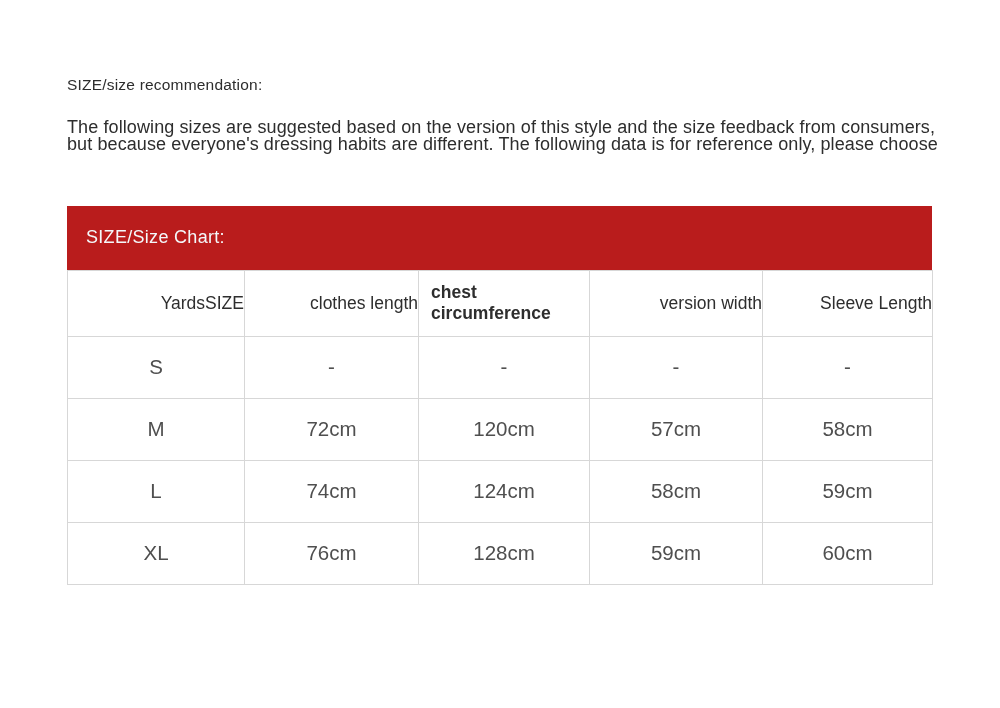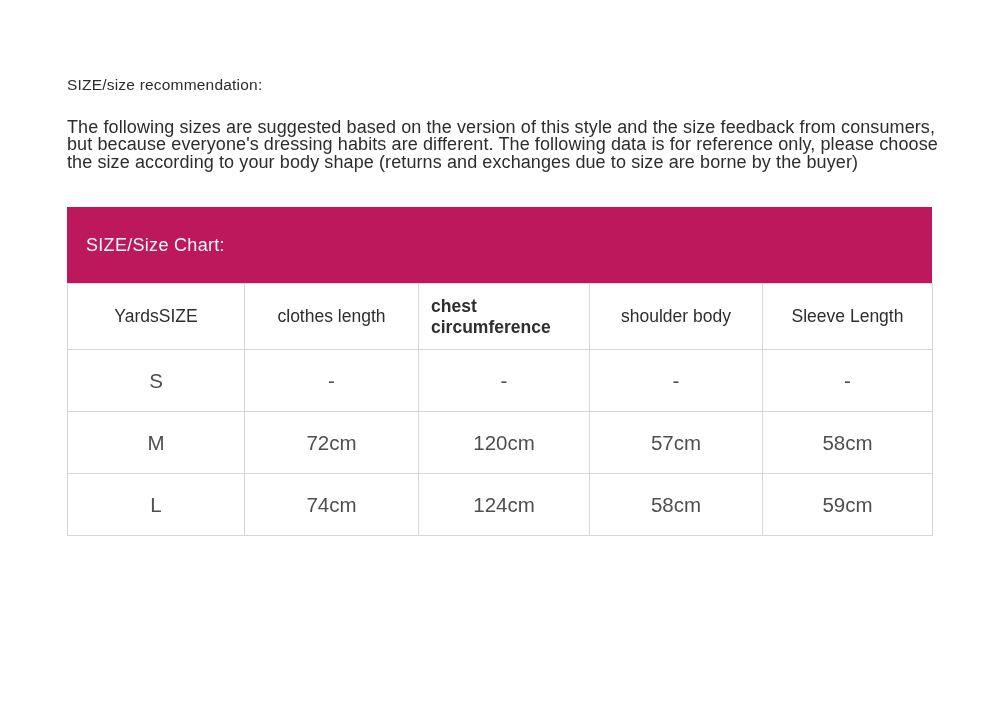--- a/index.html
+++ b/index.html
@@ -22,23 +22,23 @@
   }
   .size-note {
     margin-top: 25px;
     color: #2d2d2d;
     font-size: 18px;
     line-height: 17.4px;
     letter-spacing: 0.1px;
   }
   .size-note .note-line { white-space: nowrap; }
   .chart-banner {
-    margin-top: 36px;
-    height: 76px;
-    background: #be185d;
+    margin-top: 52px;
+    height: 64px;
+    background: #b91c1c;
     display: flex;
     align-items: center;
     padding-left: 19px;
   }
   .chart-banner-label {
     color: #f4f8fa;
     font-size: 18px;
     letter-spacing: 0.3px;
   }
   table.size-table {
@@ -50,20 +50,21 @@
     border: 1px solid #d7d7d7;
     text-align: center;
     vertical-align: middle;
     background: #ffffff;
   }
   table.size-table thead th {
     height: 66px;
     font-size: 17.5px;
     font-weight: 400;
     color: #2e2e2e;
+    text-align: right;
   }
   table.size-table thead th.col-chest {
     text-align: left;
     padding-left: 12px;
     padding-right: 20px;
     font-weight: bold;
   }
   table.size-table tbody td {
     height: 62px;
     font-size: 20.5px;
@@ -78,34 +79,33 @@
 </head>
 <body>
 
 <div class="content">
 
   <div class="page-title">SIZE/size recommendation:</div>
 
   <div class="size-note">
     <div class="note-line">The following sizes are suggested based on the version of this style and the size feedback from consumers,</div>
     <div class="note-line">but because everyone's dressing habits are different. The following data is for reference only, please choose</div>
-    <div class="note-line">the size according to your body shape (returns and exchanges due to size are borne by the buyer)</div>
   </div>
 
   <div class="chart-banner">
     <span class="chart-banner-label">SIZE/Size Chart:</span>
   </div>
 
   <table class="size-table">
     <thead>
       <tr>
         <th class="col-1">YardsSIZE</th>
         <th class="col-2">clothes length</th>
         <th class="col-3 col-chest">chest circumference</th>
-        <th class="col-4">shoulder body</th>
+        <th class="col-4">version width</th>
         <th class="col-5">Sleeve Length</th>
       </tr>
     </thead>
     <tbody>
       <tr>
         <td>S</td>
         <td>-</td>
         <td>-</td>
         <td>-</td>
         <td>-</td>
@@ -117,16 +117,23 @@
         <td>57cm</td>
         <td>58cm</td>
       </tr>
       <tr>
         <td>L</td>
         <td>74cm</td>
         <td>124cm</td>
         <td>58cm</td>
         <td>59cm</td>
       </tr>
+      <tr>
+        <td>XL</td>
+        <td>76cm</td>
+        <td>128cm</td>
+        <td>59cm</td>
+        <td>60cm</td>
+      </tr>
     </tbody>
   </table>
 
 </div>
 
 </body></html>

